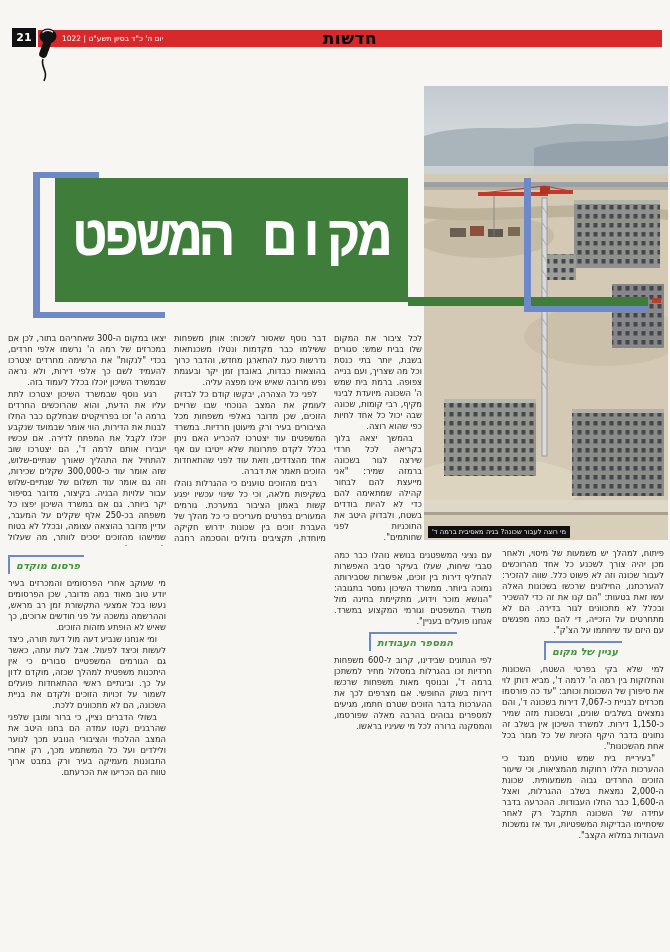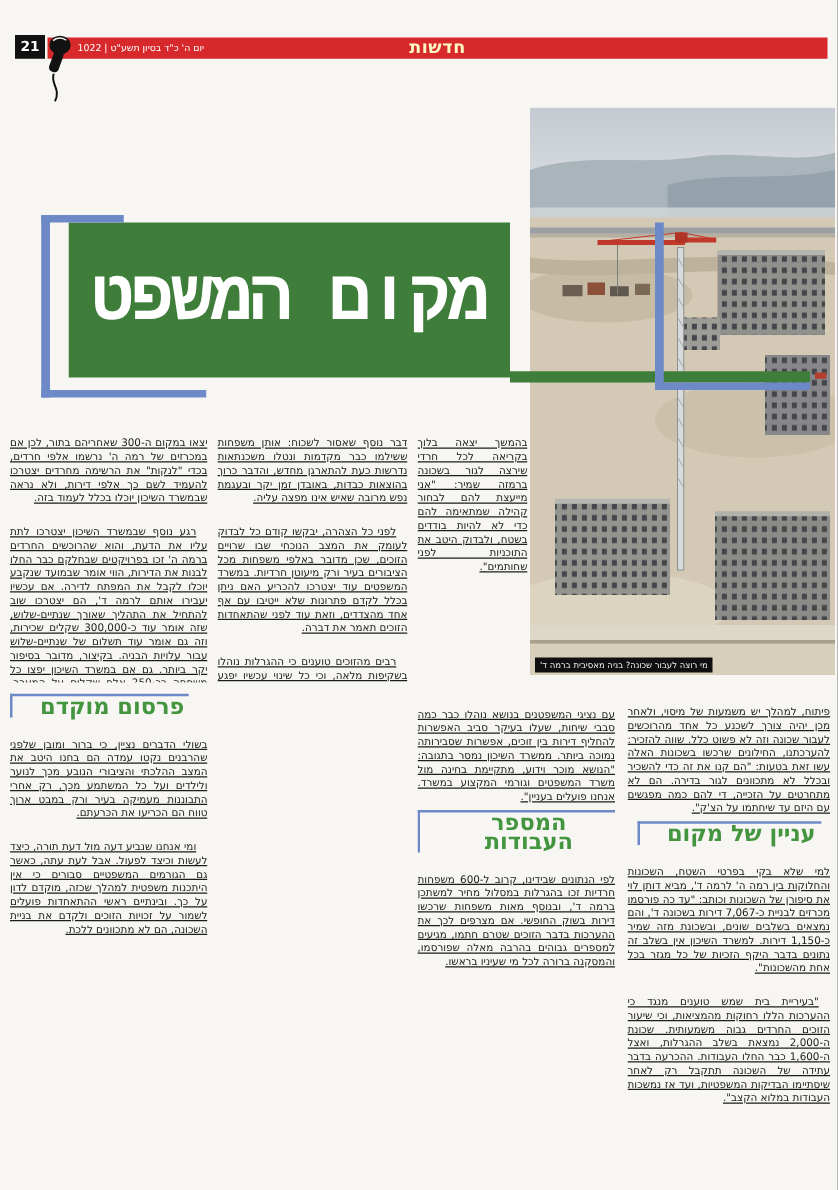--- a/index.html
+++ b/index.html
@@ -14,21 +14,21 @@
     position:absolute;left:12px;top:28px;width:24px;height:19px;
     background:#111;color:#fff;font-size:11px;font-weight:bold;
     display:flex;align-items:center;justify-content:center;direction:ltr;
   }
   .topbar{
     position:absolute;left:38px;top:30px;width:624px;height:17px;
     background:var(--red,#d7282b);
   }
   .topbar .section{
     position:absolute;left:0;right:0;top:0;height:17px;line-height:17px;
-    text-align:center;color:#fef9c3;font-weight:bold;font-size:14px;letter-spacing:.5px;
+    text-align:center;color:#000000;font-weight:bold;font-size:17px;letter-spacing:.5px;
   }
   .topbar .date{
     position:absolute;left:24px;top:0;height:17px;line-height:17px;
     color:#fff;font-size:7.5px;direction:rtl;
   }
   .mic{position:absolute;left:30px;top:27px;width:30px;height:56px;z-index:5;}
   
   .headline-box{
     position:absolute;left:55px;top:178px;width:353px;height:124px;
     background:var(--green,#3e7d3a);z-index:4;
@@ -51,39 +51,40 @@
   .caption{
     position:absolute;left:428px;top:526px;height:12px;z-index:3;
     background:#101010;color:#f2f2f2;font-size:6.8px;line-height:12px;
     padding:0 4px;white-space:nowrap;
   }
   
   .col{
     position:absolute;overflow:hidden;
     font-size:8.3px;line-height:11px;text-align:justify;text-justify:inter-word;
   }
-  .col p{margin:16px 0 1px 0;text-indent:9px;text-decoration:underline;}
+  .col p{margin:0 0 1px 0;text-indent:9px;}
   .col p:first-child{text-indent:0;}
   .colA-u{left:8px;top:333px;width:158px;height:213px;}
   .colB-u{left:174px;top:333px;width:152px;height:213px;}
   .colC-u{left:334px;top:333px;width:88px;height:213px;}
   .colA-l{left:8px;top:550px;width:158px;height:360px;}
   .colB-l{left:174px;top:550px;width:152px;height:360px;}
   .colC-l{left:334px;top:550px;width:158px;height:394px;}
   .colD{left:502px;top:548px;width:162px;height:396px;}
   
   .subwrap{margin:5px 0 4px 0;}
   .subwrap.right{text-align:left;}
   .subwrap.center{text-align:center;}
   .subhead{
     display:inline-block;color:var(--subgreen,#44953f);
-    font-size:18px;font-weight:bold;line-height:15px;
+    font-size:10px;font-weight:bold;line-height:15px;
     border-top:2px solid var(--blue,#6e89c8);
     border-left:2px solid var(--blue,#6e89c8);
-    padding:1px 4px 1px 22px;
+    padding:1px 4px 1px 6px;
+    font-style:italic;
   }
 </style>
 </head>
 <body>
 
 <div class="page" style="--red: #d7282b; --green: #3e7d3a; --subgreen: #44953f; --blue: #6e89c8;">
 
   <div class="pageno">21</div>
   <div class="topbar">
     <div class="section">חדשות</div>
@@ -174,30 +175,32 @@
   <div class="col colA-u">
       <p>יצאו במקום ה-300 שאחריהם בתור, לכן אם במכרזים של רמה ה' נרשמו אלפי חרדים, בכדי "לנקות" את הרשימה מחרדים יצטרכו להעמיד לשם כך אלפי דירות, ולא נראה שבמשרד השיכון יוכלו בכלל לעמוד בזה.</p>
       <p>רגע נוסף שבמשרד השיכון יצטרכו לתת עליו את הדעת, והוא שהרוכשים החרדים ברמה ה' זכו בפרויקטים שבחלקם כבר החלו לבנות את הדירות, הווי אומר שבמועד שנקבע יוכלו לקבל את המפתח לדירה. אם עכשיו יעבירו אותם לרמה ד', הם יצטרכו שוב להתחיל את התהליך שאורך שנתיים-שלוש, שזה אומר עוד כ-300,000 שקלים שכירות, וזה גם אומר עוד תשלום של שנתיים-שלוש עבור עלויות הבניה. בקיצור, מדובר בסיפור יקר ביותר. גם אם במשרד השיכון יפצו כל משפחה בכ-250 אלף שקלים על המעבר, עדיין מדובר בהוצאה עצומה, ובכלל לא בטוח שמישהו מהזוכים יסכים לוותר, מה שעלול להצית מחלוקות קשות בין התושבים.</p>
     </div>
   <div class="col colB-u">
       <p>דבר נוסף שאסור לשכוח: אותן משפחות ששילמו כבר מקדמות ונטלו משכנתאות נדרשות כעת להתארגן מחדש, והדבר כרוך בהוצאות כבדות, באובדן זמן יקר ובעגמת נפש מרובה שאיש אינו מפצה עליה.</p>
       <p>לפני כל הצהרה, יבקשו קודם כל לבדוק לעומק את המצב הנוכחי שבו שרויים הזוכים, שכן מדובר באלפי משפחות מכל הציבורים בעיר ורק מיעוטן חרדיות. במשרד המשפטים עוד יצטרכו להכריע האם ניתן בכלל לקדם פתרונות שלא ייטיבו עם אף אחד מהצדדים, וזאת עוד לפני שהתאחדות הזוכים תאמר את דברה.</p>
       <p>רבים מהזוכים טוענים כי ההגרלות נוהלו בשקיפות מלאה, וכי כל שינוי עכשיו יפגע קשות באמון הציבור במערכת. גורמים המעורים בפרטים מעריכים כי כל מהלך של העברת זוכים בין שכונות ידרוש חקיקה מיוחדת, תקציבים גדולים והסכמה רחבה שספק אם ניתן להשיג.</p>
     </div>
   <div class="col colC-u">
+      <p>לכל ציבור את המקום שלו בבית שמש: סגורים בשבת, יותר בתי כנסת וכל מה שצריך, ועם בנייה צפופה. ברמת בית שמש ה' השכונה מיועדת לבינוי מקיף, רבי קומות, שכונה שבה יכול כל אחד לחיות כפי שהוא רוצה.</p>
       <p>בהמשך יצאה בלוך בקריאה לכל חרדי שירצה לגור בשכונה ברמזה שמיר: "אני מייעצת להם לבחור קהילה שמתאימה להם כדי לא להיות בודדים בשטח, ולבדוק היטב את התוכניות לפני שחותמים".</p>
     </div>
 
   <div class="col colA-l">
     <div class="subwrap right">
       <span class="subhead">פרסום מוקדם</span>
     </div>
     <div>
+        <p>מי שעוקב אחרי הפרסומים והמכרזים בעיר יודע טוב מאוד במה מדובר, שכן הפרסומים נעשו בכל אמצעי התקשורת זמן רב מראש, וההרשמה נמשכה על פני חודשים ארוכים, כך שאיש לא הופתע מזהות הזוכים.</p>
+        <p>ומי אנחנו שנביע דעה מול דעת תורה, כיצד לעשות וכיצד לפעול. אבל לעת עתה, כאשר גם הגורמים המשפטיים סבורים כי אין היתכנות משפטית למהלך שכזה, מוקדם לדון על כך. ובינתיים ראשי ההתאחדות פועלים לשמור על זכויות הזוכים ולקדם את בניית השכונה, הם לא מתכוונים ללכת.</p>
         <p>בשולי הדברים נציין, כי ברור ומובן שלפני שהרבנים נקטו עמדה הם בחנו היטב את המצב ההלכתי והציבורי הנובע מכך לנוער ולילדים ועל כל המשתמע מכך, רק אחרי התבוננות מעמיקה בעיר ורק במבט ארוך טווח הם הכריעו את הכרעתם.</p>
-        <p>ומי אנחנו שנביע דעה מול דעת תורה, כיצד לעשות וכיצד לפעול. אבל לעת עתה, כאשר גם הגורמים המשפטיים סבורים כי אין היתכנות משפטית למהלך שכזה, מוקדם לדון על כך. ובינתיים ראשי ההתאחדות פועלים לשמור על זכויות הזוכים ולקדם את בניית השכונה, הם לא מתכוונים ללכת.</p>
       </div>
   </div>
 
   <div class="col colB-l">
     <div></div>
   </div>
 
   <div class="col colC-l">
     <div>
         <p>עם נציגי המשפטנים בנושא נוהלו כבר כמה סבבי שיחות, שעלו בעיקר סביב האפשרות להחליף דירות בין זוכים, אפשרות שסבירותה נמוכה ביותר. ממשרד השיכון נמסר בתגובה: "הנושא מוכר וידוע, מתקיימת בחינה מול משרד המשפטים וגורמי המקצוע במשרד. אנחנו פועלים בעניין".</p>

